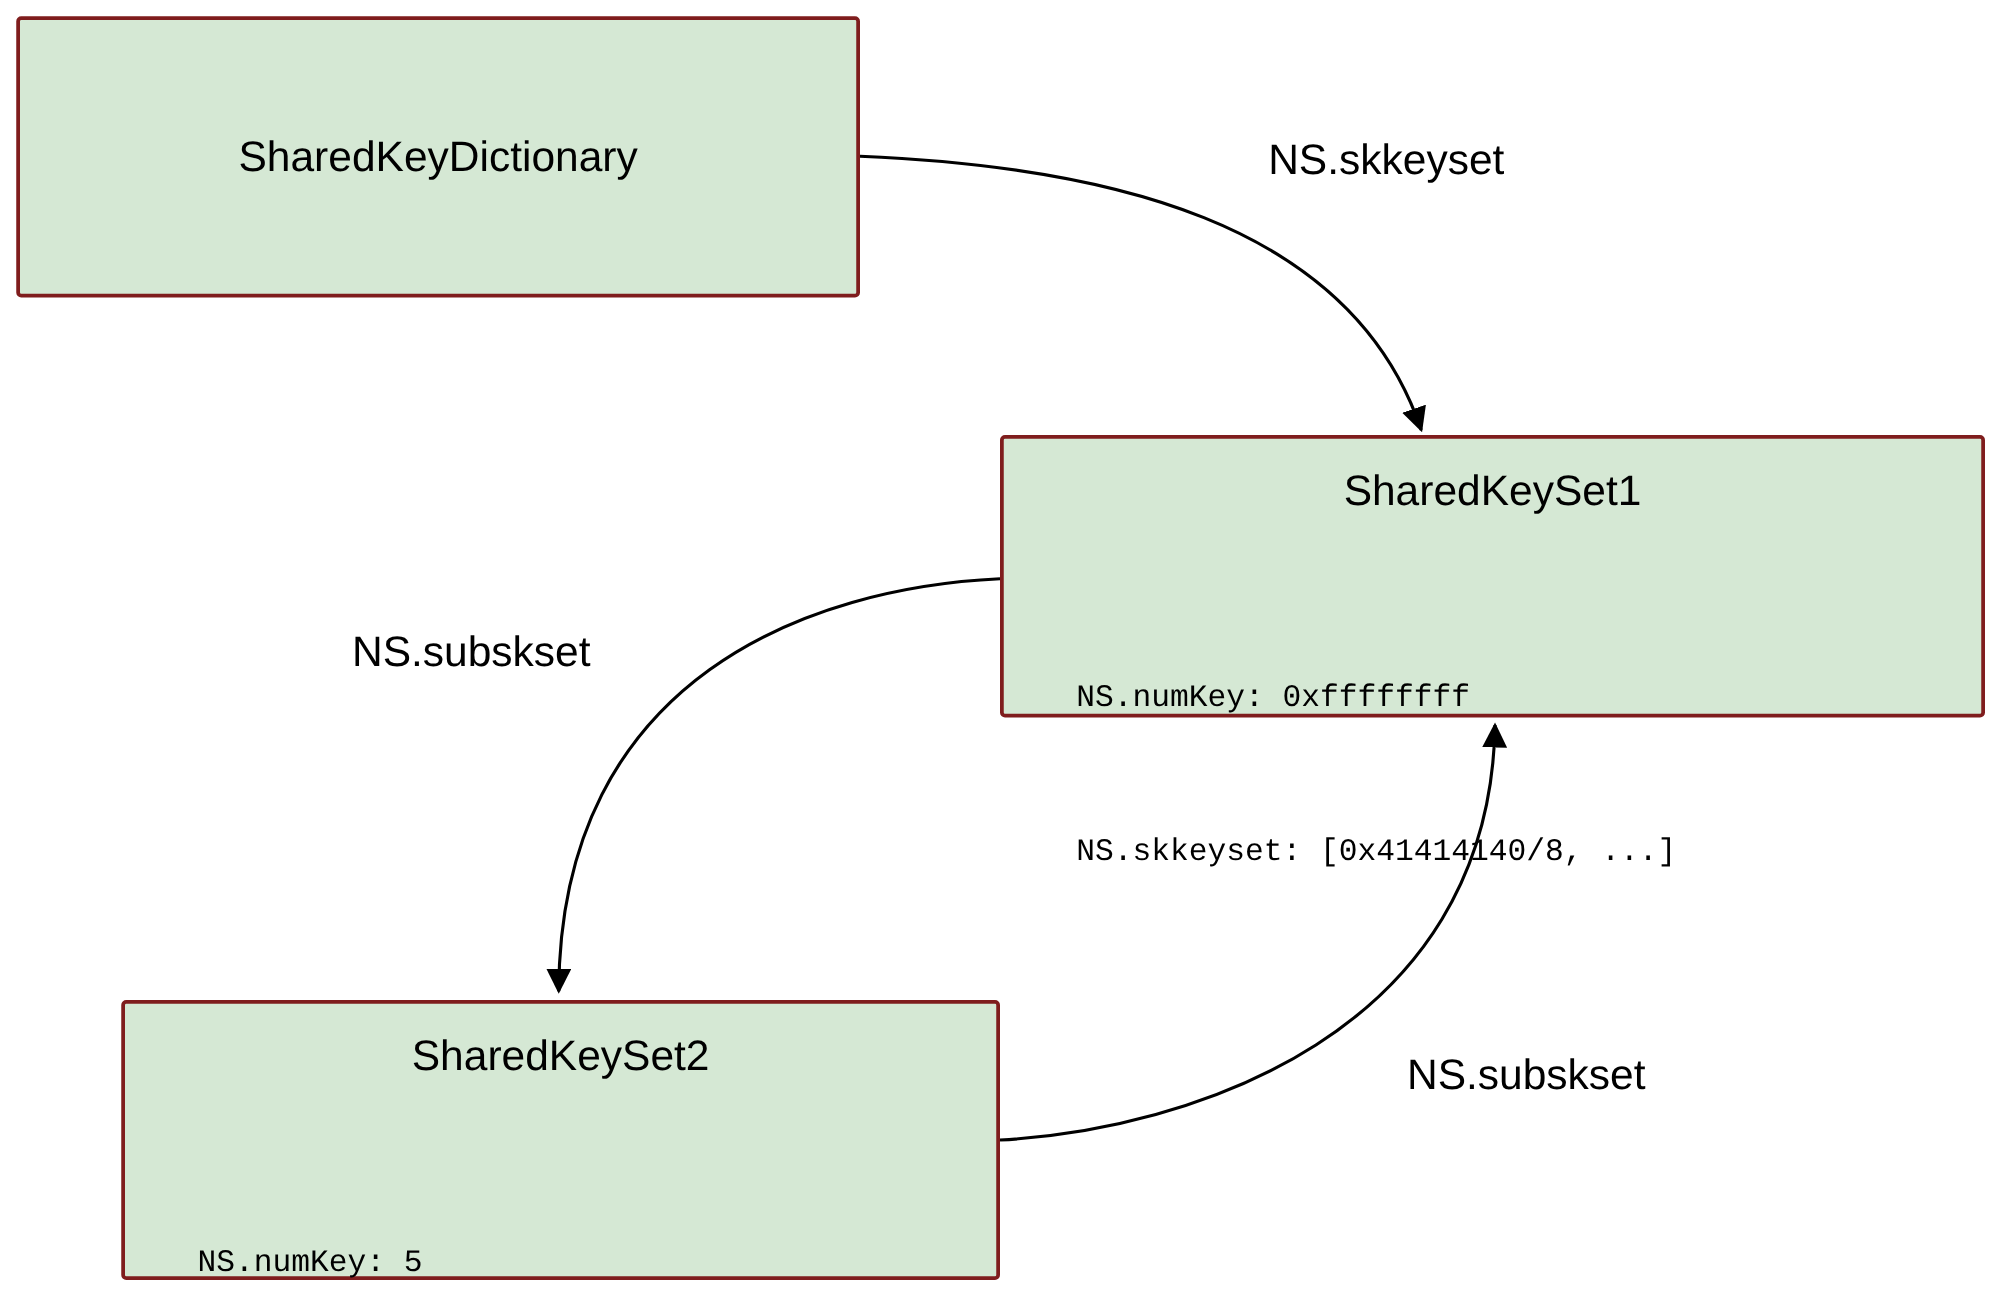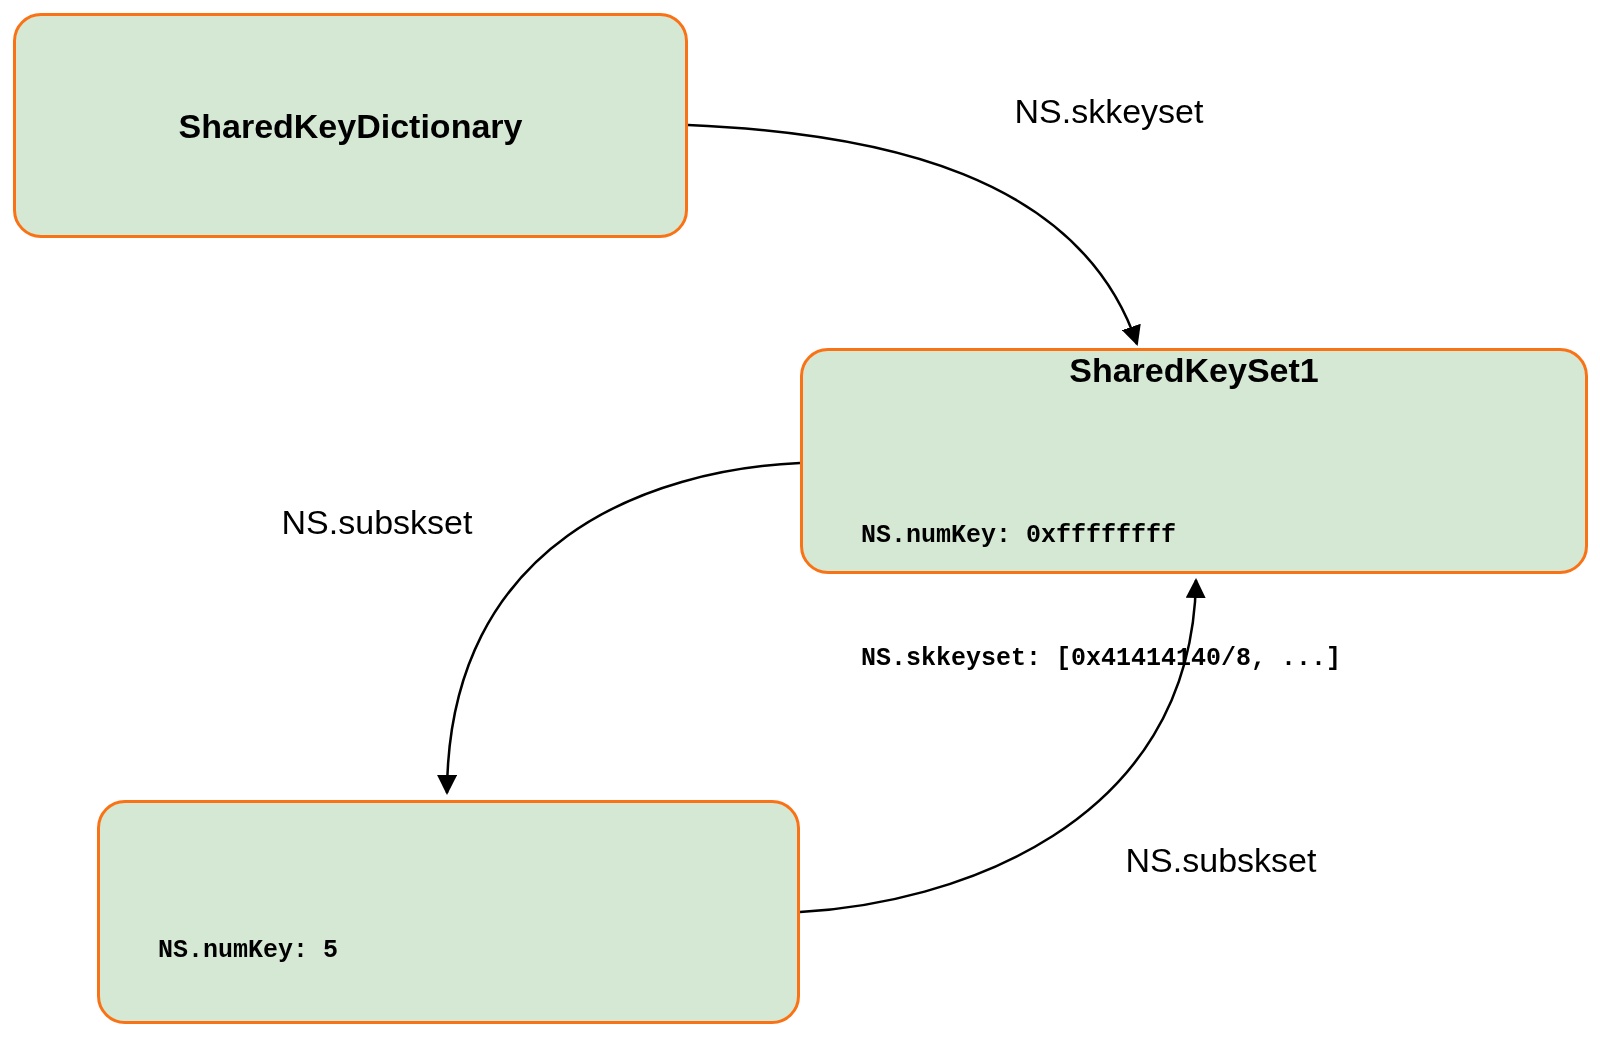--- a/index.html
+++ b/index.html
@@ -19,24 +19,23 @@
     position: absolute;
     left: 0;
     top: 0;
     width: 1600px;
     height: 1038px;
   }
   .node {
     position: absolute;
     box-sizing: border-box;
     background: #d5e8d4;
-    border: 3px solid #f97316;
-    border-radius: 28px;
+    border: 3px solid #7f1d1d;
+    border-radius: 4px;
     color: #000000;
-    font-weight: bold;
   }
   .node-dict {
     left: 13px;
     top: 13px;
     width: 675px;
     height: 225px;
     display: flex;
     align-items: center;
     justify-content: center;
   }
@@ -52,40 +51,40 @@
     width: 703px;
     height: 224px;
   }
   .node-title {
     font-size: 34px;
     line-height: 36px;
     text-align: center;
     white-space: nowrap;
   }
   .node-title-top {
-    padding-top: 1px;
+    padding-top: 24px;
   }
   .node-fields {
     margin-top: 45px;
     padding-left: 58px;
     font-family: "Liberation Mono", "DejaVu Sans Mono", monospace;
     font-size: 25px;
     line-height: 41px;
     white-space: pre;
   }
   .edge-label {
     position: absolute;
     transform: translate(-50%, -50%);
     font-size: 34px;
     line-height: 38px;
     color: #000000;
     white-space: nowrap;
     background: transparent;
   }
-  .lbl-skkeyset  { left: 1109px; top: 111px; }
+  .lbl-skkeyset  { left: 1109px; top: 128px; }
   .lbl-subskset1 { left: 377px;  top: 522px; }
   .lbl-subskset2 { left: 1221px; top: 860px; }
 </style>
 </head>
 <body>
 
 <div class="canvas">
 
   <svg class="edges-layer" viewBox="0 0 1600 1038">
     <defs>
@@ -108,20 +107,21 @@
 
   <div class="node node-set1">
     <div class="node-title node-title-top">SharedKeySet1</div>
     <div class="node-fields">
       <div>NS.numKey: 0xffffffff</div>
       <div>NS.skkeyset: [0x41414140/8, ...]</div>
     </div>
   </div>
 
   <div class="node node-set2">
+    <div class="node-title node-title-top">SharedKeySet2</div>
     <div class="node-fields">
       <div>NS.numKey: 5</div>
       
       
     </div>
   </div>
 
 </div>
 
 </body></html>

